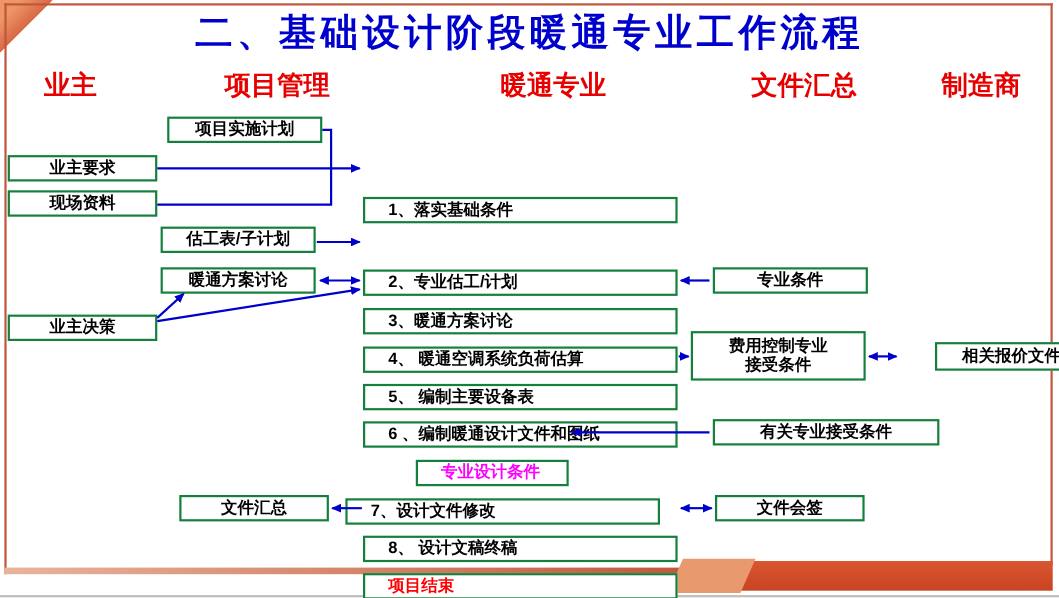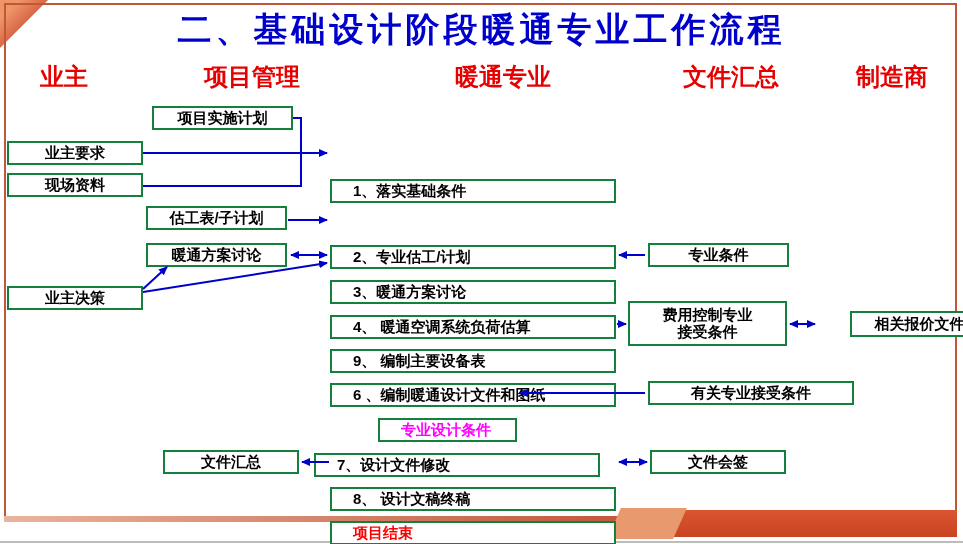--- a/index.html
+++ b/index.html
@@ -90,21 +90,21 @@
   <div class="box" style="left:7px;top:141px;width:136px;height:24px;">业主要求</div>
   <div class="box" style="left:7px;top:173px;width:136px;height:24px;">现场资料</div>
   <div class="box left" style="left:330px;top:142px;width:286px;height:24px;">1、落实基础条件</div>
   <div class="box" style="left:146px;top:206px;width:141px;height:24px;">估工表/子计划</div>
   <div class="box left" style="left:330px;top:208px;width:286px;height:24px;">2、专业估工/计划</div>
   <div class="box" style="left:146px;top:243px;width:141px;height:24px;">暖通方案讨论</div>
   <div class="box left" style="left:330px;top:243px;width:286px;height:24px;">3、暖通方案讨论</div>
   <div class="box" style="left:648px;top:243px;width:141px;height:24px;">专业条件</div>
   <div class="box" style="left:7px;top:286px;width:136px;height:24px;">业主决策</div>
   <div class="box left" style="left:330px;top:278px;width:286px;height:24px;">4、 暖通空调系统负荷估算</div>
-  <div class="box left" style="left:330px;top:312px;width:286px;height:24px;">9、 编制主要设备表</div>
+  <div class="box left" style="left:330px;top:312px;width:286px;height:24px;">5、 编制主要设备表</div>
   <div class="box two-line" style="left:628px;top:301px;width:159px;height:45px;">
     <span>费用控制专业</span>
     <span>接受条件</span>
   </div>
   <div class="box" style="left:818px;top:311px;width:139px;height:26px;margin-left:32px;">相关报价文件</div>
   <div class="box left" style="left:330px;top:346px;width:286px;height:24px;">6 、编制暖通设计文件和图纸</div>
   <div class="box left magenta" style="left:378px;top:381px;width:139px;height:24px;">专业设计条件</div>
   <div class="box" style="left:648px;top:381px;width:206px;height:24px;">有关专业接受条件</div>
   <div class="box left" style="left:314px;top:416px;width:286px;height:24px;">7、设计文件修改</div>
   <div class="box" style="left:163px;top:450px;width:136px;height:24px;">文件汇总</div>

